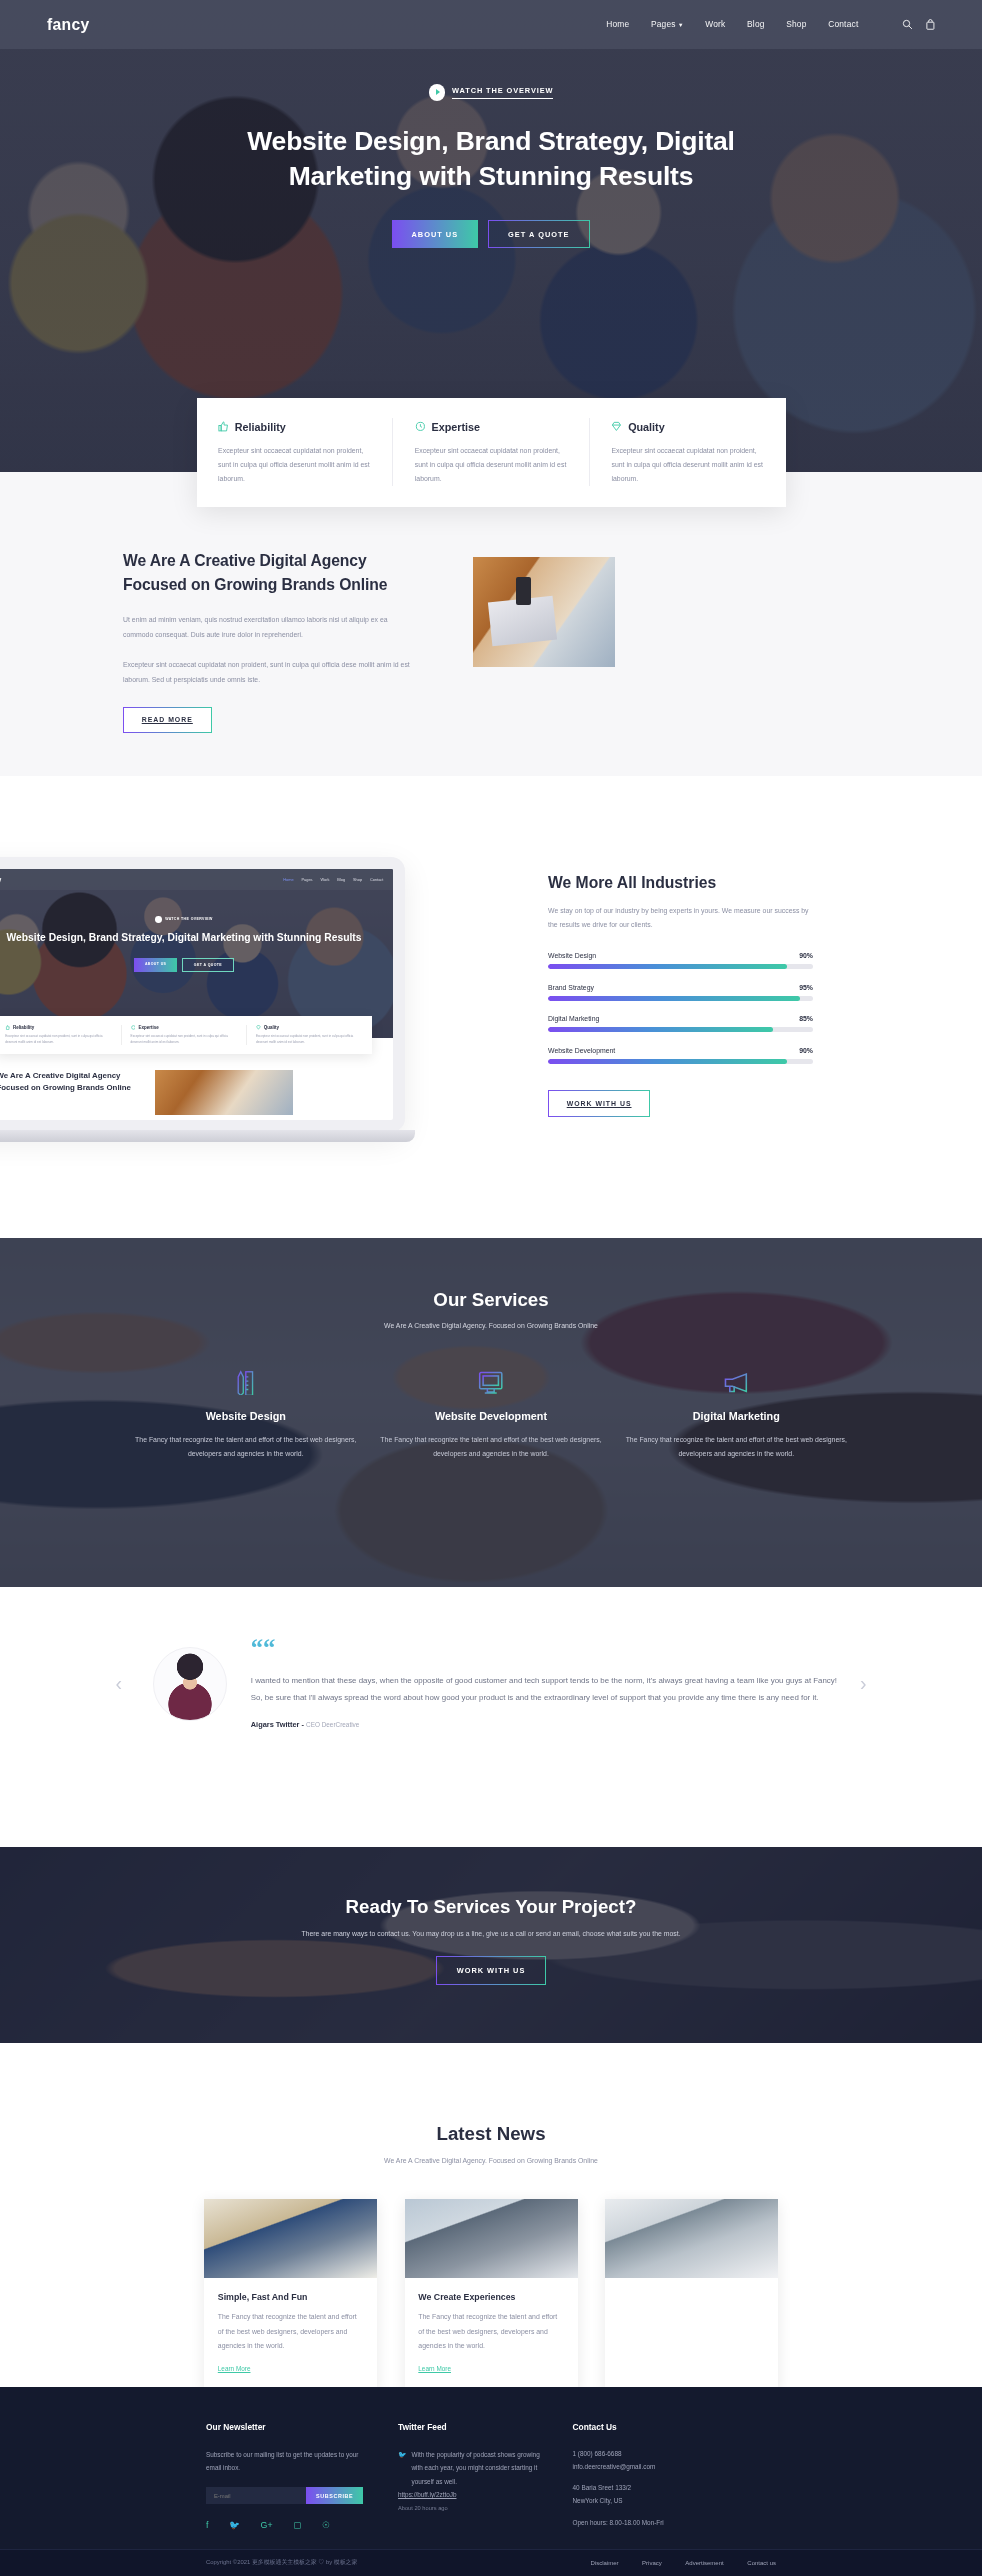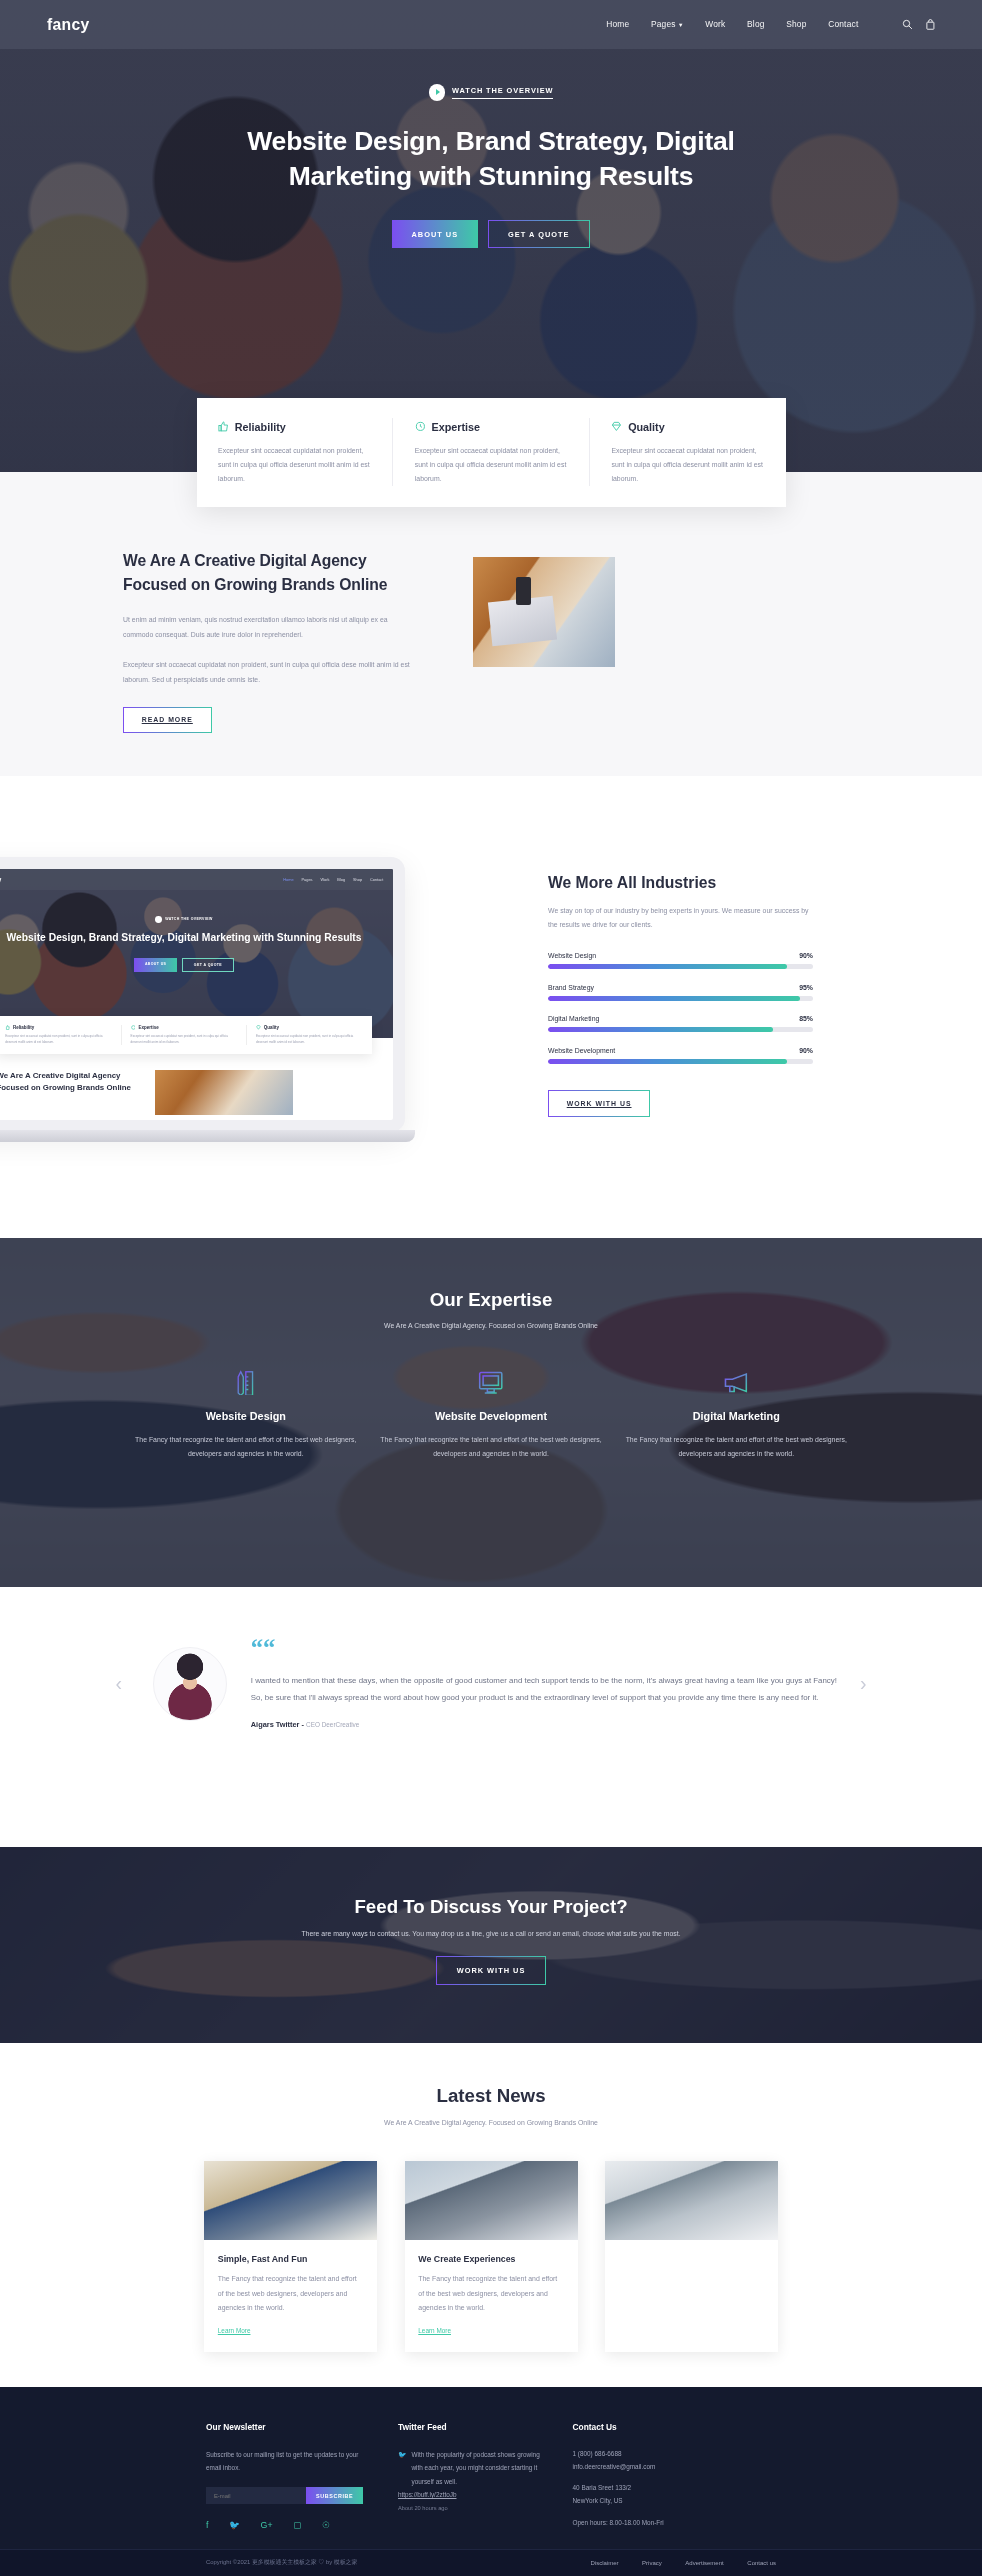--- a/index.html
+++ b/index.html
@@ -258,21 +258,21 @@
   }
   .cta-ov { position:absolute; inset:0; background: rgba(30,33,52,.80); }
   .cta-inner { position:relative; z-index:3; text-align:center; padding-top: 49px; }
   .cta-title { color:#fff; font-size: 18.7px; font-weight:bold; }
   .cta-sub { color:#cfd2de; font-size: 6.9px; margin-top: 11.8px; }
   .cta-btn { margin-top: 19.6px; display:inline-block; }
 
   
   .news { position:absolute; top:2044px; left:0; width:982px; height:344px; background:#fff; }
   .news-head { text-align:center; padding-top: 41px; }
-  .news-title { font-size: 18.7px; font-weight:bold; color:#2b2f42; }
+  .news-title { font-size: 18.7px; font-weight:bold; color:#2b2f42;margin-top:38px; }
   .news-sub { font-size: 6.9px; color:#8b8fa3; margin-top: 11.8px; }
   .news-grid { display:flex; gap: 27.5px; padding: 35px 204px 0; }
   .news-card { flex:1; background:#fff; box-shadow: 0 2.9px 13.8px rgba(0,0,0,.09); }
   .news-img { height: 79px; }
   .news-img.a { background: linear-gradient(160deg,#b9c7d4 0%,#cfd8e0 30%,#5c6a7a 31%,#8a94a0 60%,#e6e9ed 100%); }
   .news-img.b { background: linear-gradient(160deg,#e8e2d4 0%,#c9b894 35%,#2f4d7a 36%,#6d7f96 62%,#efeee8 100%); }
   .news-img.c { background: linear-gradient(160deg,#e9ecef 0%,#cdd4da 30%,#7b8a96 31%,#b9c2ca 58%,#f2f3f5 100%); }
   .news-body { padding: 13.8px 13.8px 15.7px; }
   .news-card-title { font-size: 8.8px; font-weight:bold; color:#2b2f42; margin-bottom: 8.8px; }
   .news-text { font-size: 6.9px; line-height: 2.1; color:#8b8fa3; }
@@ -533,21 +533,21 @@
         </div>
       </div>
       <a class="btn-outline-dark indus-btn" href="#">WORK WITH US</a>
     </div>
   </section>
 
   <section class="services">
     <div class="svc-photo"></div>
     <div class="svc-ov"></div>
     <div class="svc-inner">
-      <h2 class="svc-title">Our Expertise</h2>
+      <h2 class="svc-title">Our Services</h2>
       <p class="svc-sub">We Are A Creative Digital Agency. Focused on Growing Brands Online</p>
       <div class="svc-grid">
         <div class="svc-card">
           <div class="svc-icon">
             <svg width="23.6" height="25.5" viewBox="0 0 28 30" fill="none" stroke-width="1.6">
               <defs>
                   <linearGradient id="g1" x1="0" y1="0" x2="1" y2="1">
                     <stop offset="0" stop-color="#7b4ef0"></stop>
                     <stop offset="1" stop-color="#3ec9a7"></stop>
                   </linearGradient>
@@ -609,21 +609,21 @@
         </div>
       </div>
       <div class="arrow">›</div>
     </div>
   </section>
 
   <section class="cta">
     <div class="cta-photo"></div>
     <div class="cta-ov"></div>
     <div class="cta-inner">
-      <h2 class="cta-title">Feed To Discuss Your Project?</h2>
+      <h2 class="cta-title">Ready To Services Your Project?</h2>
       <p class="cta-sub">There are many ways to contact us. You may drop us a line, give us a call or send an email, choose what suits you the most.</p>
       <button class="btn btn-outline cta-btn">WORK WITH US</button>
     </div>
   </section>
 
   <section class="news">
     <div class="news-head">
       <h2 class="news-title">Latest News</h2>
       <p class="news-sub">We Are A Creative Digital Agency. Focused on Growing Brands Online</p>
     </div>

